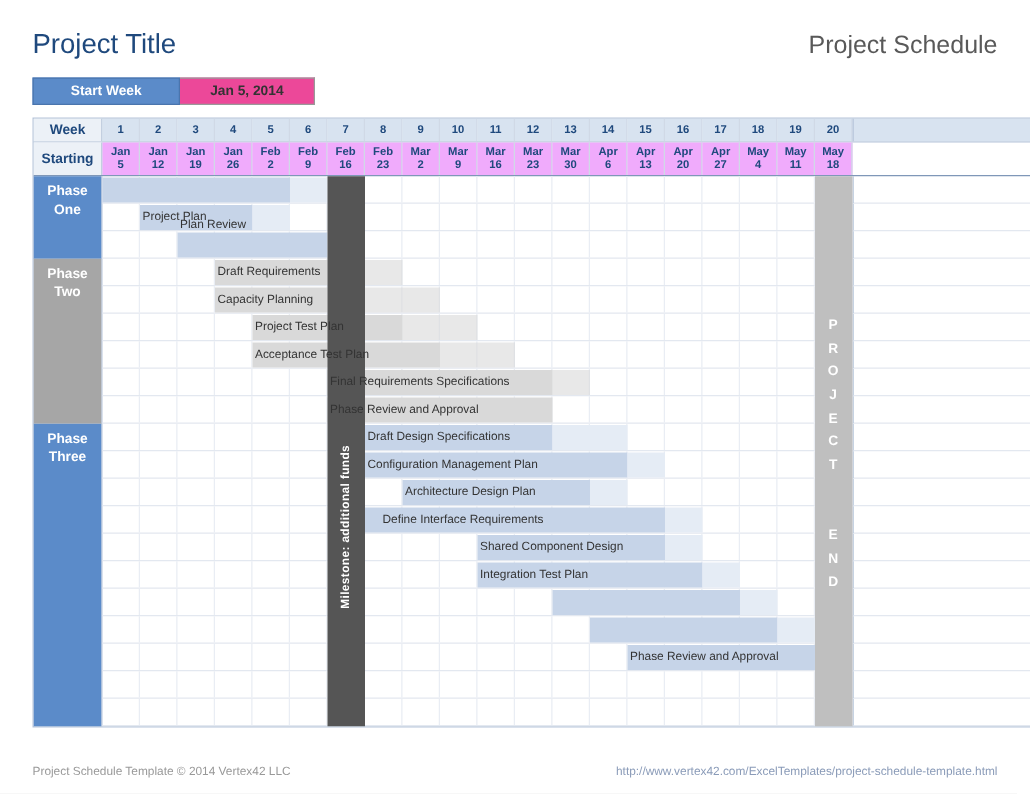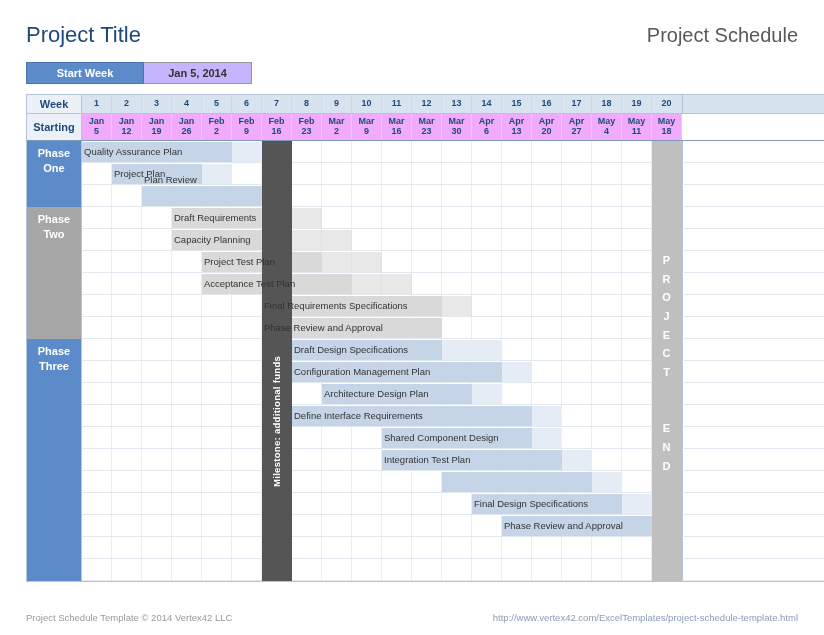--- a/index.html
+++ b/index.html
@@ -48,21 +48,21 @@
     min-width: 118px;
   }
   .startweek-value {
     border: 1px solid #999;
     border-left: none;
     padding: 4px 14px;
     font-weight: 700;
     color: #333;
     min-width: 108px;
     text-align: center;
-    background: #c4b5fd;
+    background: #ec4899;
   }
 
   .grid {
     border: 1px solid #b5c4d9;
     width: 808px;
   }
   .row { display: flex; }
 
   .phase-col {
     width: 55px;
@@ -742,21 +742,20 @@
             <div class="gcell"></div>
             <div class="gcell"></div>
             <div class="gcell"></div>
             <div class="gcell"></div>
             <div class="gcell"></div>
             <div class="gcell"></div>
             <div class="gcell"></div>
           </div>
           <div class="abs bar-solid" style="left: 0px; top: 1px; width: 150px;"></div>
           <div class="abs bar-light" style="left: 150px; top: 1px; width: 30px;"></div>
-          <div class="bar-label" style="left: 0px; top: 0px;">Quality Assurance Plan</div>
           <div class="abs bar-solid" style="left: 30px; top: 23px; width: 90px;"></div>
           <div class="abs bar-light" style="left: 120px; top: 23px; width: 30px;"></div>
           <div class="bar-label" style="left: 30px; top: 22px;">Project Plan</div>
           <div class="abs bar-solid" style="left: 60px; top: 45px; width: 120px;"></div>
           <div class="abs bar-light" style="left: 180px; top: 45px; width: 30px;"></div>
           <div class="bar-label" style="left: 60px; top: 28px;">Plan Review</div>
           <div class="abs bar-grey" style="left: 90px; top: 67px; width: 90px;"></div>
           <div class="abs bar-grey" style="opacity: 0.6; left: 180px; top: 67px; width: 60px;"></div>
           <div class="bar-label" style="left: 90px; top: 66px;">Draft Requirements</div>
           <div class="abs bar-grey" style="left: 90px; top: 89px; width: 90px;"></div>
@@ -777,32 +776,31 @@
           <div class="abs bar-light" style="left: 360px; top: 199px; width: 60px;"></div>
           <div class="bar-label" style="left: 210px; top: 198px;">Draft Design Specifications</div>
           <div class="abs bar-solid" style="left: 210px; top: 221px; width: 210px;"></div>
           <div class="abs bar-light" style="left: 420px; top: 221px; width: 30px;"></div>
           <div class="bar-label" style="left: 210px; top: 220px;">Configuration Management Plan</div>
           <div class="abs bar-solid" style="left: 240px; top: 243px; width: 150px;"></div>
           <div class="abs bar-light" style="left: 390px; top: 243px; width: 30px;"></div>
           <div class="bar-label" style="left: 240px; top: 242px;">Architecture Design Plan</div>
           <div class="abs bar-solid" style="left: 210px; top: 265px; width: 240px;"></div>
           <div class="abs bar-light" style="left: 450px; top: 265px; width: 30px;"></div>
-          <div class="bar-label" style="left: 210px; top: 264px;">Define Interface Requirements</div>
+          <div class="bar-label" style="left: 222px; top: 264px;">Define Interface Requirements</div>
           <div class="abs bar-solid" style="left: 300px; top: 287px; width: 150px;"></div>
           <div class="abs bar-light" style="left: 450px; top: 287px; width: 30px;"></div>
           <div class="bar-label" style="left: 300px; top: 286px;">Shared Component Design</div>
           <div class="abs bar-solid" style="left: 300px; top: 309px; width: 180px;"></div>
           <div class="abs bar-light" style="left: 480px; top: 309px; width: 30px;"></div>
           <div class="bar-label" style="left: 300px; top: 308px;">Integration Test Plan</div>
           <div class="abs bar-solid" style="left: 360px; top: 331px; width: 150px;"></div>
           <div class="abs bar-light" style="left: 510px; top: 331px; width: 30px;"></div>
           <div class="abs bar-solid" style="left: 390px; top: 353px; width: 150px;"></div>
           <div class="abs bar-light" style="left: 540px; top: 353px; width: 30px;"></div>
-          <div class="bar-label" style="left: 390px; top: 352px;">Final Design Specifications</div>
           <div class="abs bar-solid" style="left: 420px; top: 375px; width: 150px;"></div>
           <div class="abs bar-light" style="left: 570px; top: 375px; width: 30px;"></div>
           <div class="bar-label" style="left: 420px; top: 374px;">Phase Review and Approval</div>
         </div>
 
       <div class="notes-stack" id="notes-stack">
           <div class="notes-row"></div>
           <div class="notes-row"></div>
           <div class="notes-row"></div>
           <div class="notes-row"></div>

